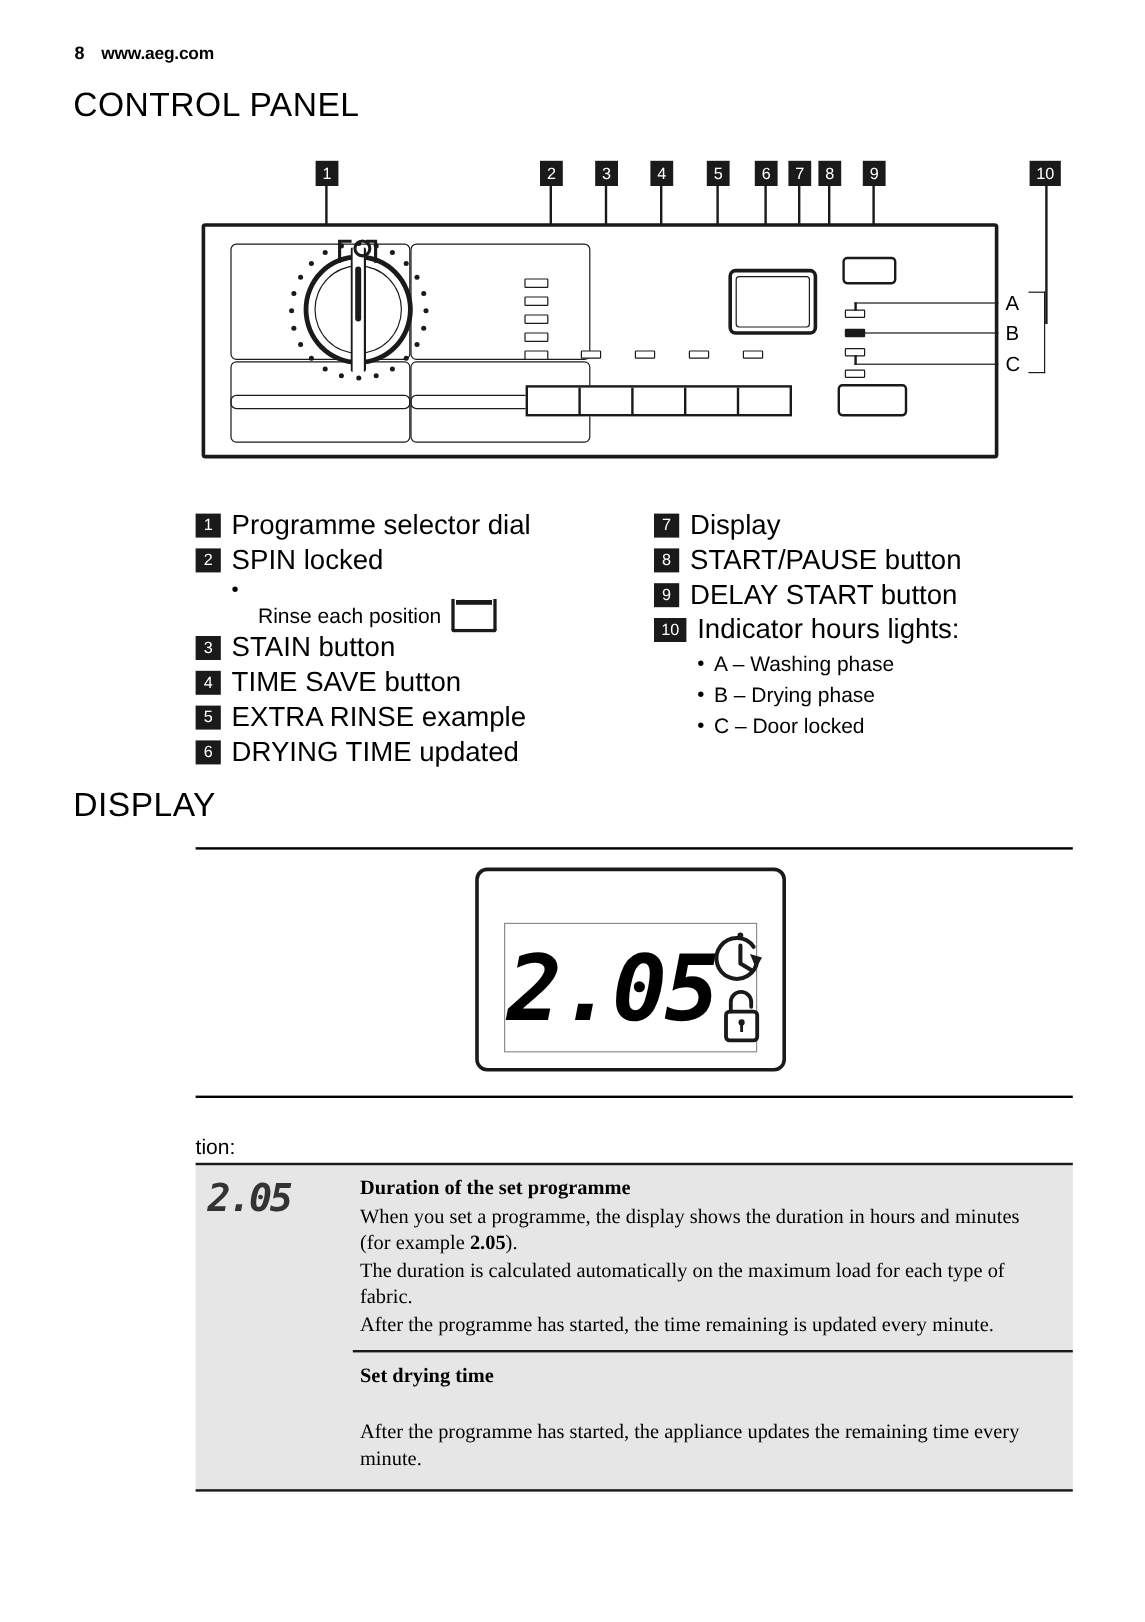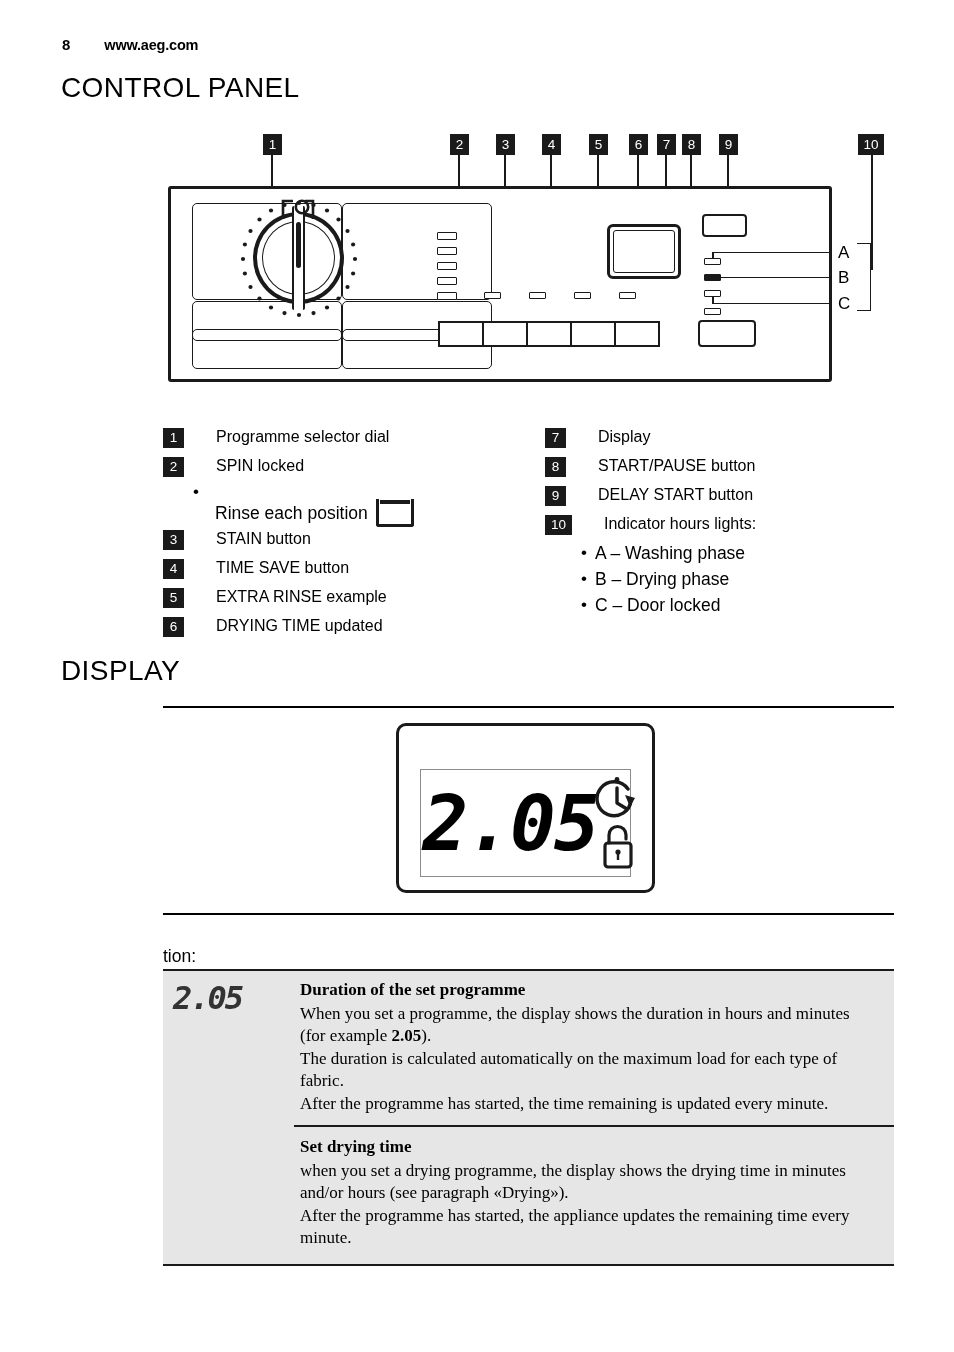--- a/index.html
+++ b/index.html
@@ -27,21 +27,20 @@
   }
   .page-num {
     font-size: 15px;
     font-weight: bold;
     letter-spacing: 0px;
   }
   .site-url {
     font-size: 14.5px;
     font-weight: bold;
     letter-spacing: -0.2px;
-    margin-left: 20px;
   }
 
   
   .h-section {
     position: absolute;
     font-size: 28px;
     font-weight: 400;
     letter-spacing: 0.4px;
     white-space: nowrap;
   }
@@ -257,24 +256,23 @@
     width: 21px;
     height: 20px;
     display: flex;
     align-items: center;
     justify-content: center;
     flex: 0 0 auto;
     margin-top: 1px;
   }
   .legend-row .lbadge.w10 { width: 27px; }
   .legend-row .ltext {
-    font-size: 16px;
+    font-size: 23px;
     line-height: 20px;
     white-space: nowrap;
-    margin-left: 23px;
   }
   .sub-row {
     display: flex;
     align-items: flex-start;
     gap: 8px;
     margin-left: 30px;
     margin-bottom: 6px;
   }
   .sub-row .dot {
     font-size: 17px;
@@ -643,16 +641,16 @@
     </div>
     <div class="tbl-cell-text">
       <span class="tbl-title">Duration of the set programme</span>
       <span class="tbl-body" id="row0-body"><span>When you set a programme, the display shows the duration in hours and minutes (for example </span><b>2.05</b><span>).</span><br><span>The duration is calculated automatically on the maximum load for each type of fabric.</span><br><span>After the programme has started, the time remaining is updated every minute.</span></span>
     </div>
   </div>
   <div class="tbl-row second">
     <div class="tbl-cell-icon"></div>
     <div class="tbl-cell-text">
       <span class="tbl-title">Set drying time</span>
-      <span class="tbl-body" id="row1-body"><span>when you set a drying programme, the display shows the drying time in minutes and/or hours (see paragraph «Drying»).</span><br><span>After the programme has started, the appliance updates the remaining time every minute.</span></span>
+      <span class="tbl-body" id="row1-body"><br><span>After the programme has started, the appliance updates the remaining time every minute.</span></span>
     </div>
   </div>
 </div>
 
 </body></html>

